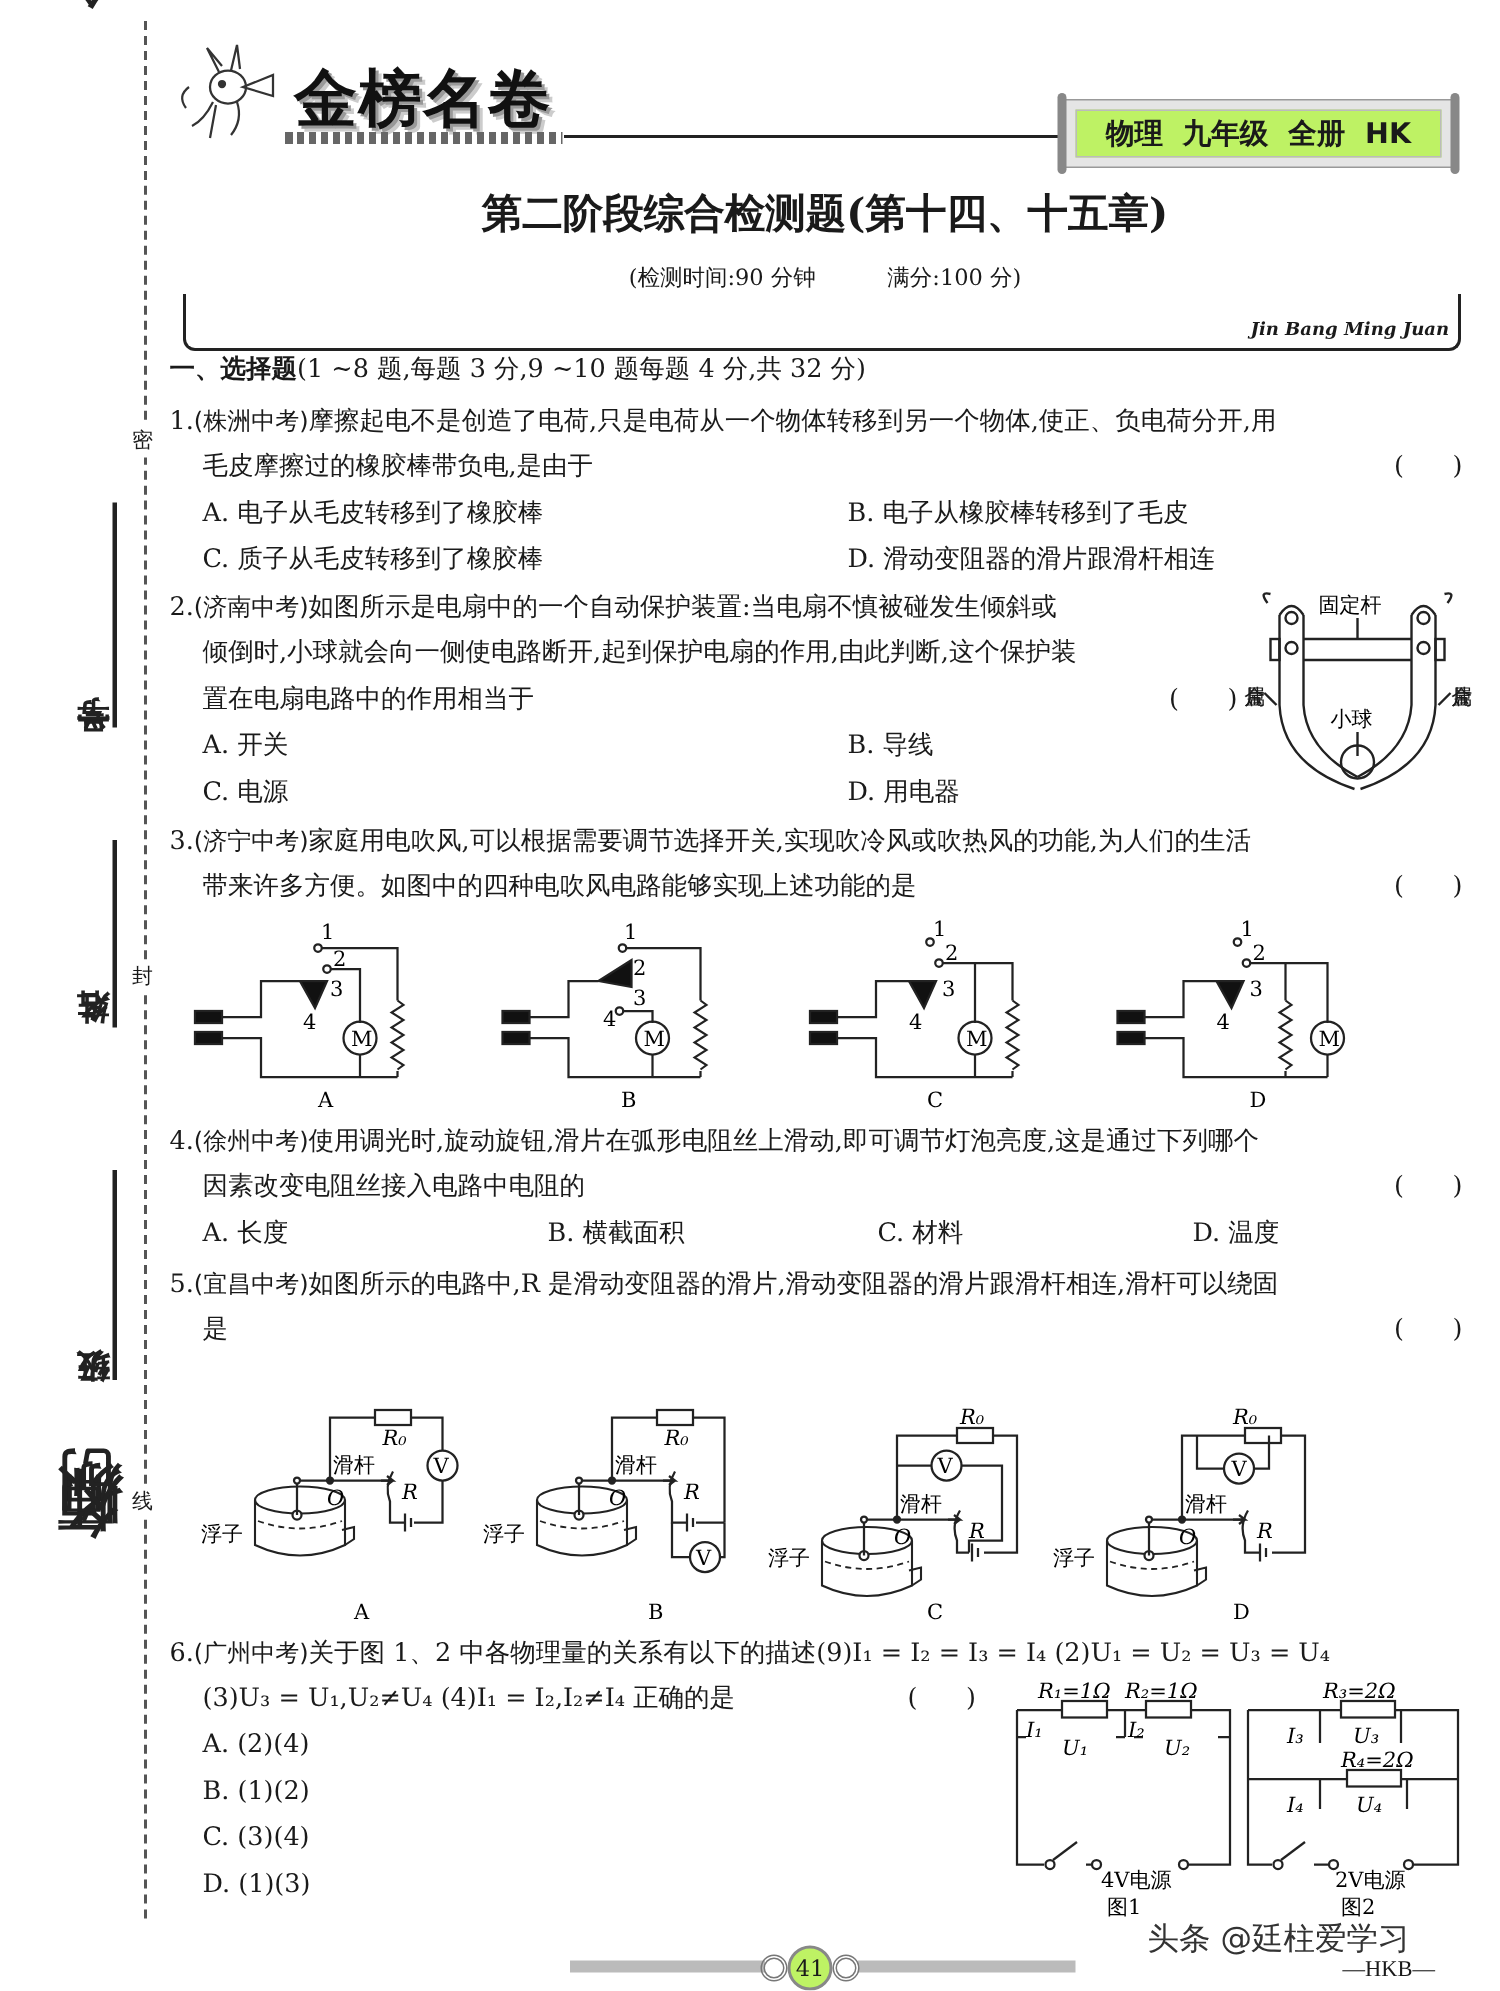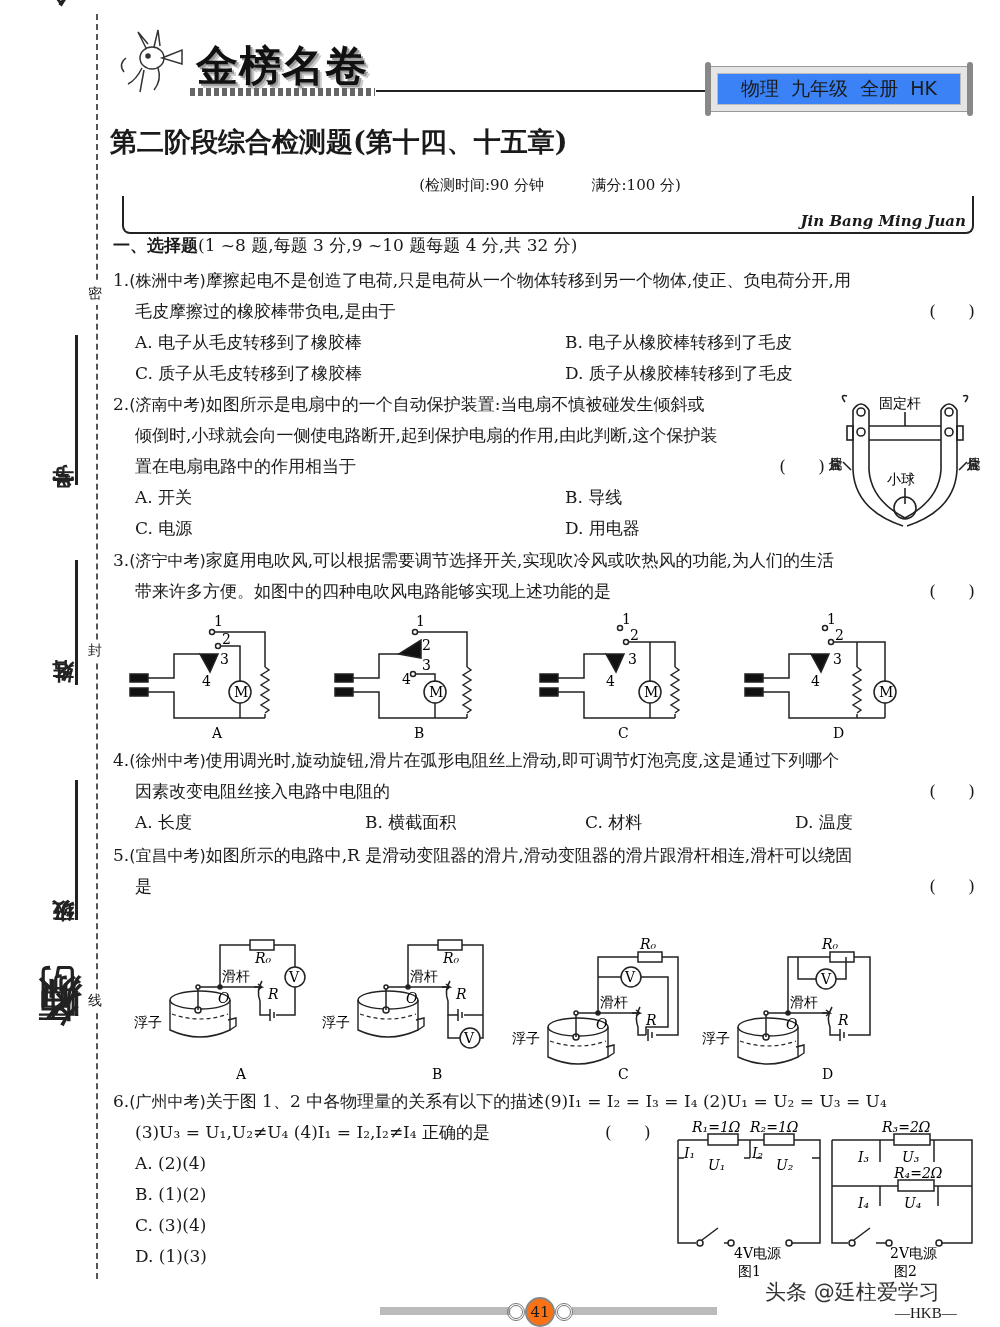--- a/index.html
+++ b/index.html
@@ -17,47 +17,47 @@
 
   
   .logo { position: absolute; left: 118px; top: 28px; width: 260px; height: 70px; }
   .logo-text { position: absolute; left: 78px; top: 10px; font-family: "DejaVu Sans", sans-serif; font-weight: bold; font-size: 42px; letter-spacing: 1px; color: #111; text-shadow: 2px 2px 0 #999, 4px 4px 0 #ccc; }
   .logo-dots { position: absolute; left: 72px; top: 60px; width: 185px; height: 8px;
     background: repeating-linear-gradient(90deg, #666 0 5px, transparent 5px 8px); }
   .header-rule { position: absolute; left: 376px; top: 90px; width: 330px; height: 2px; background: #222; }
   .scroll { position: absolute; left: 708px; top: 66px; width: 262px; height: 46px; background: #e5e5e5; border: 1px solid #999; }
   .scroll::before, .scroll::after { content: ""; position: absolute; top: -5px; width: 6px; height: 54px; background: #888; border-radius: 3px; }
   .scroll::before { left: -4px; } .scroll::after { right: -4px; }
-  .scroll-inner { position: absolute; left: 8px; top: 6px; right: 8px; bottom: 6px; background: #3b82f6; border: 1px solid #bbb;
-    font-family: "DejaVu Sans", sans-serif; font-weight: normal; font-size: 19px; display: flex; align-items: center; justify-content: center; white-space: pre; }
-  .title-wrap { position: absolute; left: 110px; width: 880px; top: 124px; text-align: left; font-size: 27px; font-weight: bold; }
+  .scroll-inner { position: absolute; left: 8px; top: 6px; right: 8px; bottom: 6px; background: #bef264; border: 1px solid #bbb;
+    font-family: "DejaVu Sans", sans-serif; font-weight: bold; font-size: 19px; display: flex; align-items: center; justify-content: center; white-space: pre; }
+  .title-wrap { position: absolute; left: 110px; width: 880px; top: 124px; text-align: center; font-size: 27px; font-weight: bold; }
   .subtitle { position: absolute; left: 110px; width: 880px; top: 176px; text-align: center; font-size: 15px; white-space: pre; }
   .bracket { position: absolute; left: 122px; top: 196px; width: 852px; height: 38px; border: 2px solid #222; border-top: none; border-radius: 0 0 8px 8px; }
-  .jbmj { position: absolute; right: 30px; top: 212px; font-style: italic; font-weight: bold; font-size: 15px; background: #fff; padding: 0 4px; font-family: "DejaVu Serif", serif; }
+  .jbmj { position: absolute; right: 30px; top: 212px; font-style: italic; font-weight: bold; font-size: 12px; background: #fff; padding: 0 4px; font-family: "DejaVu Serif", serif; }
 
   
   .q { position: absolute; left: 113px; width: 870px; font-size: 17px; line-height: 31px; }
   .sec { position: absolute; left: 113px; top: 234px; font-size: 17px; }
   .sec b { font-family: "DejaVu Sans", sans-serif; }
   .line { position: relative; height: 31px; white-space: nowrap; }
   .indent { padding-left: 22px; }
   .paren { position: absolute; right: 8px; top: 0; white-space: pre; }
   .opts { position: relative; height: 31px; padding-left: 22px; }
   .opts span { position: absolute; white-space: nowrap; }
   .src { font-family: "DejaVu Sans", sans-serif; font-size: 16px; }
 
   
   .fig { position: absolute; }
   .fig svg { overflow: visible; }
   .lbl { font-family: "DejaVu Serif", serif; font-size: 14px; }
 
   .footer-bar { position: absolute; top: 1307px; height: 8px; background: #bbb; }
   .page-num { position: absolute; left: 505px; top: 1296px; width: 70px; height: 32px; display: flex; align-items: center; justify-content: center; }
   .page-num .gear { width: 18px; height: 18px; border-radius: 50%; border: 3px double #777; }
-  .page-num .circ { width: 30px; height: 30px; border-radius: 50%; border: 2px solid #888; background: #f97316; display: flex; align-items: center; justify-content: center; font-size: 15px; }
+  .page-num .circ { width: 30px; height: 30px; border-radius: 50%; border: 2px solid #888; background: #bef264; display: flex; align-items: center; justify-content: center; font-size: 15px; }
   .watermark { position: absolute; left: 765px; top: 1278px; font-family: "DejaVu Sans", sans-serif; font-size: 21px; color: #333; }
   .hkb { position: absolute; left: 895px; top: 1305px; font-size: 15px; font-family: Liberation Serif, serif; }
 </style>
 </head>
 <body>
 
 <div class="binding">
   <div class="dashline"></div>
   <div class="vt big" style="top:20px;">金榜名卷</div>
   <div class="vt big" style="top:1040px;">名师原创</div>
@@ -103,21 +103,21 @@
 
 <div class="q" style="top:265px;">
   <div class="line"><span>1.</span><span class="src">(株洲中考)</span><span>摩擦起电不是创造了电荷,只是电荷从一个物体转移到另一个物体,使正、负电荷分开,用</span></div>
   <div class="line indent"><span>毛皮摩擦过的橡胶棒带负电,是由于</span><span class="paren">(      )</span></div>
   <div class="opts">
       <span style="left:452px">B. 电子从橡胶棒转移到了毛皮</span>
       <span style="left:22px">A. 电子从毛皮转移到了橡胶棒</span>
     </div>
   <div class="opts">
       <span style="left:22px">C. 质子从毛皮转移到了橡胶棒</span>
-      <span style="left:452px">D. 质子从橡胶棒转移到了毛皮</span>
+      <span style="left:452px">D. 滑动变阻器的滑片跟滑杆相连</span>
     </div>
 </div>
 
 <div class="q" style="top:389px;width:720px;">
   <div class="line"><span>2.</span><span class="src">(济南中考)</span><span>如图所示是电扇中的一个自动保护装置:当电扇不慎被碰发生倾斜或</span></div>
   <div class="line indent"><span>倾倒时,小球就会向一侧使电路断开,起到保护电扇的作用,由此判断,这个保护装</span></div>
   <div class="line indent"><span>置在电扇电路中的作用相当于</span><span class="paren">(      )</span></div>
   <div class="opts">
       <span style="left:22px">A. 开关</span>
       <span style="left:452px">B. 导线</span>

